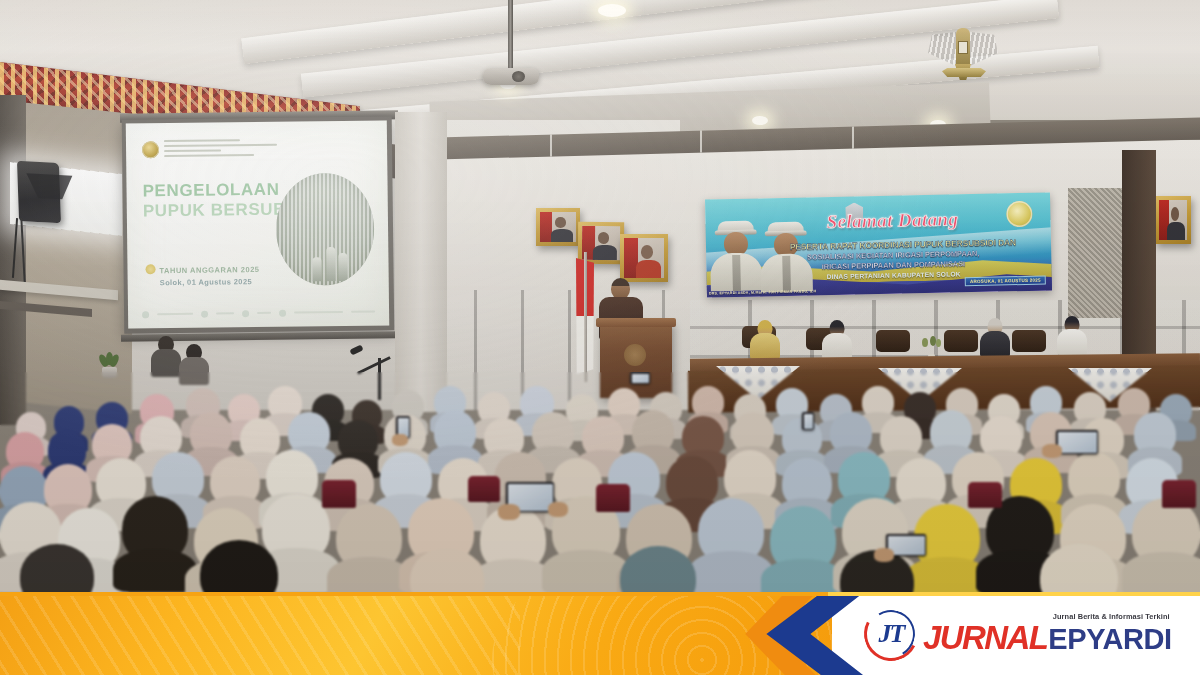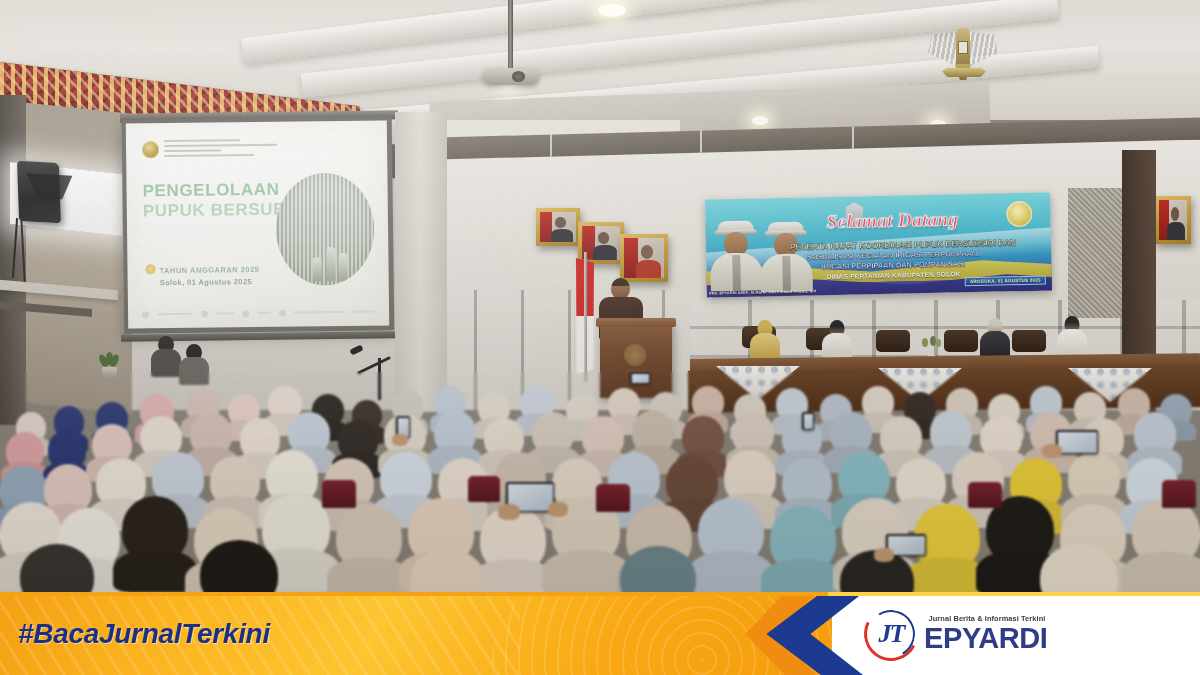--- a/index.html
+++ b/index.html
@@ -706,30 +706,30 @@
     <div class="haze"></div>
   </div>
 
   <div class="footer">
     <div class="f-white"></div>
     <div class="f-orange"></div>
     <div class="f-chev-o"></div>
     <div class="f-chev"></div>
     <div class="f-topline"></div>
 
-    <div class="hashtag">#BacaJurnalTerkini</div>
 
     <div class="logo">
       <div class="logo-mark">
         <span class="ring-r"></span>
         <span class="ring-b"></span>
         <span class="jt">JT</span>
       </div>
       <div class="logo-text">
         <span class="logo-tag">Jurnal Berita &amp; Informasi Terkini</span>
         <span class="logo-words">
+          <span class="w-jurnal">JURNAL</span>
           <span class="w-terkini">EPYARDI</span>
         </span>
       </div>
     </div>
   </div>
 
 </div>
 
 </body></html>

